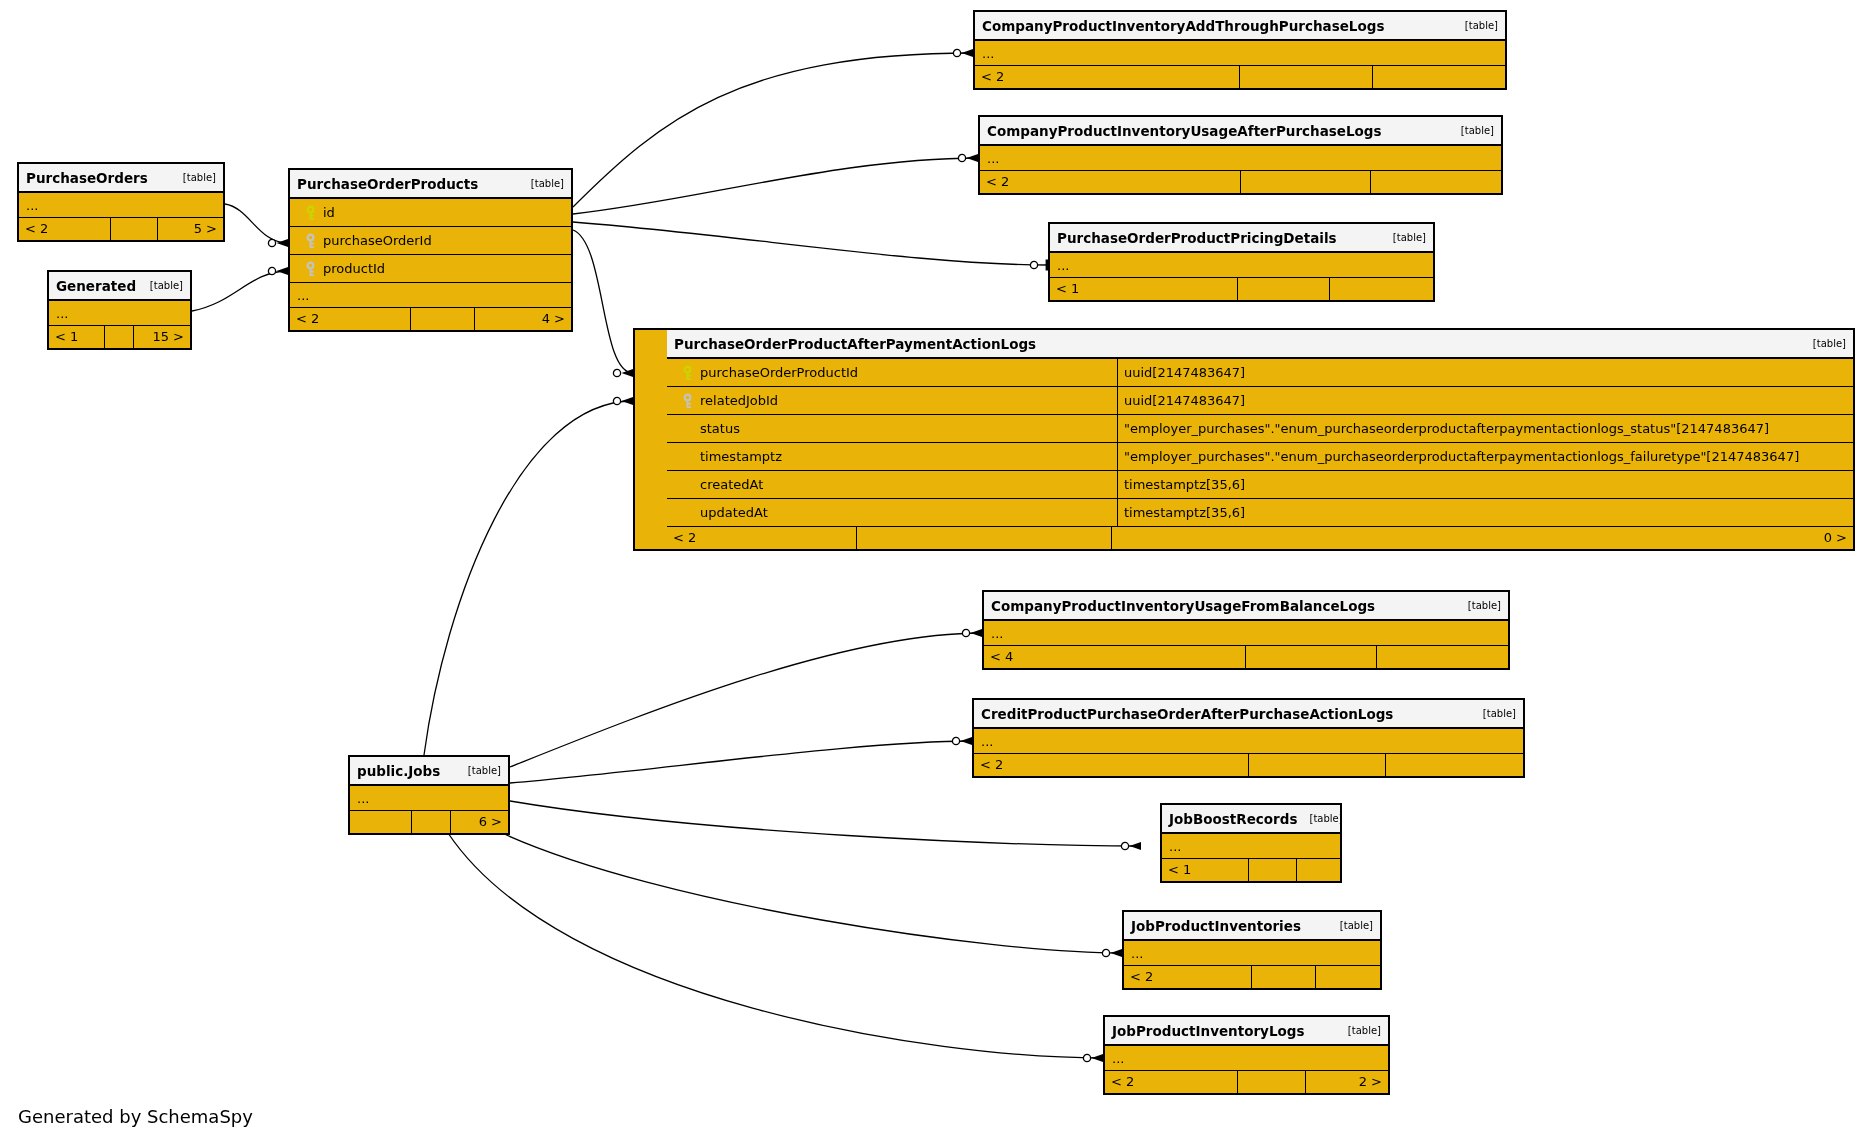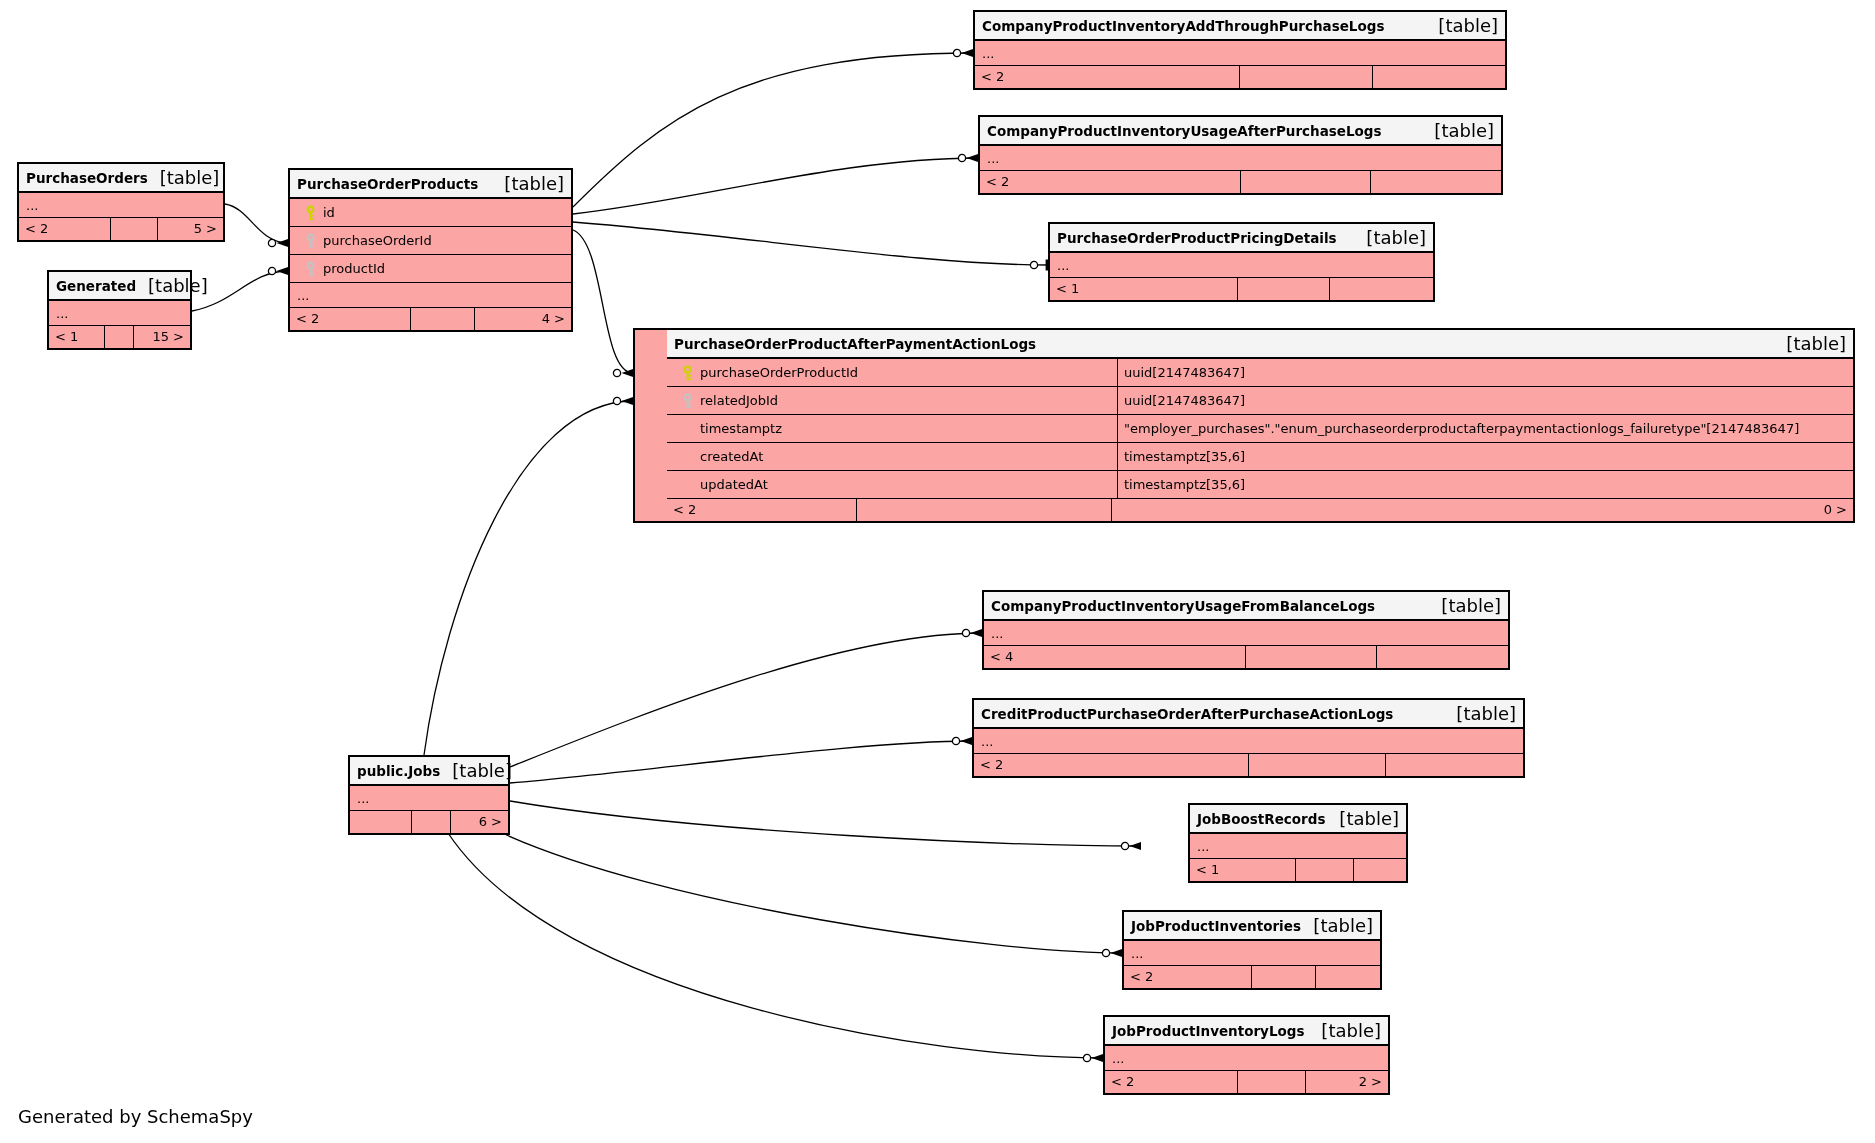--- a/index.html
+++ b/index.html
@@ -6,30 +6,30 @@
   body{
     width:1875px;height:1143px;position:relative;background:#ffffff;
     font-family:"DejaVu Sans", "Liberation Sans", sans-serif;
     color:#000;overflow:hidden;
   }
   
   #connectors{position:absolute;left:0;top:0;z-index:1;pointer-events:none;}
   #connectors path{fill:none;stroke:#000;stroke-width:1.3px;}
   
   .tbl{
-    position:absolute;z-index:2;background:#fca5a5;border:2px solid #000;
+    position:absolute;z-index:2;background:#eab308;border:2px solid #000;
     box-sizing:border-box;font-size:13px;
   }
   .hdr{
     height:27px;border-bottom:2px solid #000;background:#f4f4f4;
     display:flex;justify-content:space-between;align-items:center;
     padding:0 7px;white-space:nowrap;
   }
   .ttl{font-weight:bold;font-size:13.5px;}
-  .tag{font-size:18px;margin-left:12px;}
+  .tag{font-size:10px;margin-left:12px;}
   .row{height:24px;border-bottom:1.5px solid #000;display:flex;align-items:center;padding:0 7px;}
   .frow{height:27px;border-bottom:1.5px solid #000;display:flex;align-items:center;padding:0;}
   .kslot{width:26px;display:inline-flex;justify-content:center;align-items:center;flex:0 0 26px;}
   .cname{white-space:nowrap;}
   .ncell{display:flex;align-items:center;width:450px;flex:0 0 450px;height:100%;padding-left:7px;box-sizing:border-box;}
   .tcell{border-left:1.5px solid #000;height:100%;display:flex;align-items:center;padding:0 6px;white-space:nowrap;overflow:hidden;flex:1;}
   .ftr{height:22px;display:flex;}
   .fc{box-sizing:border-box;border-right:1.5px solid #000;padding:0 6px;line-height:21px;font-size:13px;white-space:nowrap;}
   .fc:last-child{border-right:none;}
   .ra{text-align:right;}
@@ -206,20 +206,27 @@
           <line x1="6" y1="8" x2="6" y2="17" stroke="currentColor" stroke-width="2.2"></line>
           <line x1="6" y1="12" x2="10" y2="12" stroke="currentColor" stroke-width="2"></line>
           <line x1="6" y1="16" x2="10" y2="16" stroke="currentColor" stroke-width="2"></line>
         </svg>
       </span>
       <span class="cname">relatedJobId</span>
     </div>
     <div class="tcell">uuid[2147483647]</div>
   </div>
 
+  <div class="frow">
+    <div class="ncell">
+      <span class="kslot"></span>
+      <span class="cname">status</span>
+    </div>
+    <div class="tcell">"employer_purchases"."enum_purchaseorderproductafterpaymentactionlogs_status"[2147483647]</div>
+  </div>
 
   <div class="frow">
     <div class="ncell">
       <span class="kslot"></span>
       <span class="cname">timestamptz</span>
     </div>
     <div class="tcell">"employer_purchases"."enum_purchaseorderproductafterpaymentactionlogs_failuretype"[2147483647]</div>
   </div>
 
   <div class="frow">
@@ -277,21 +284,21 @@
     <span class="tag">[table]</span>
   </div>
   <div class="row">...</div>
   <div class="ftr">
     <div class="fc" style="width:39%"></div>
     <div class="fc" style="width:25%"></div>
     <div class="fc ra" style="width:36%">6 &gt;</div>
   </div>
 </div>
 
-<div class="tbl" style="left:1188px;top:803px;width:220px;">
+<div class="tbl" style="left:1160px;top:803px;width:182px;">
   <div class="hdr">
     <span class="ttl">JobBoostRecords</span>
     <span class="tag">[table]</span>
   </div>
   <div class="row">...</div>
   <div class="ftr">
     <div class="fc" style="width:49%">&lt; 1</div>
     <div class="fc" style="width:27%"></div>
     <div class="fc ra" style="width:24%"></div>
   </div>

